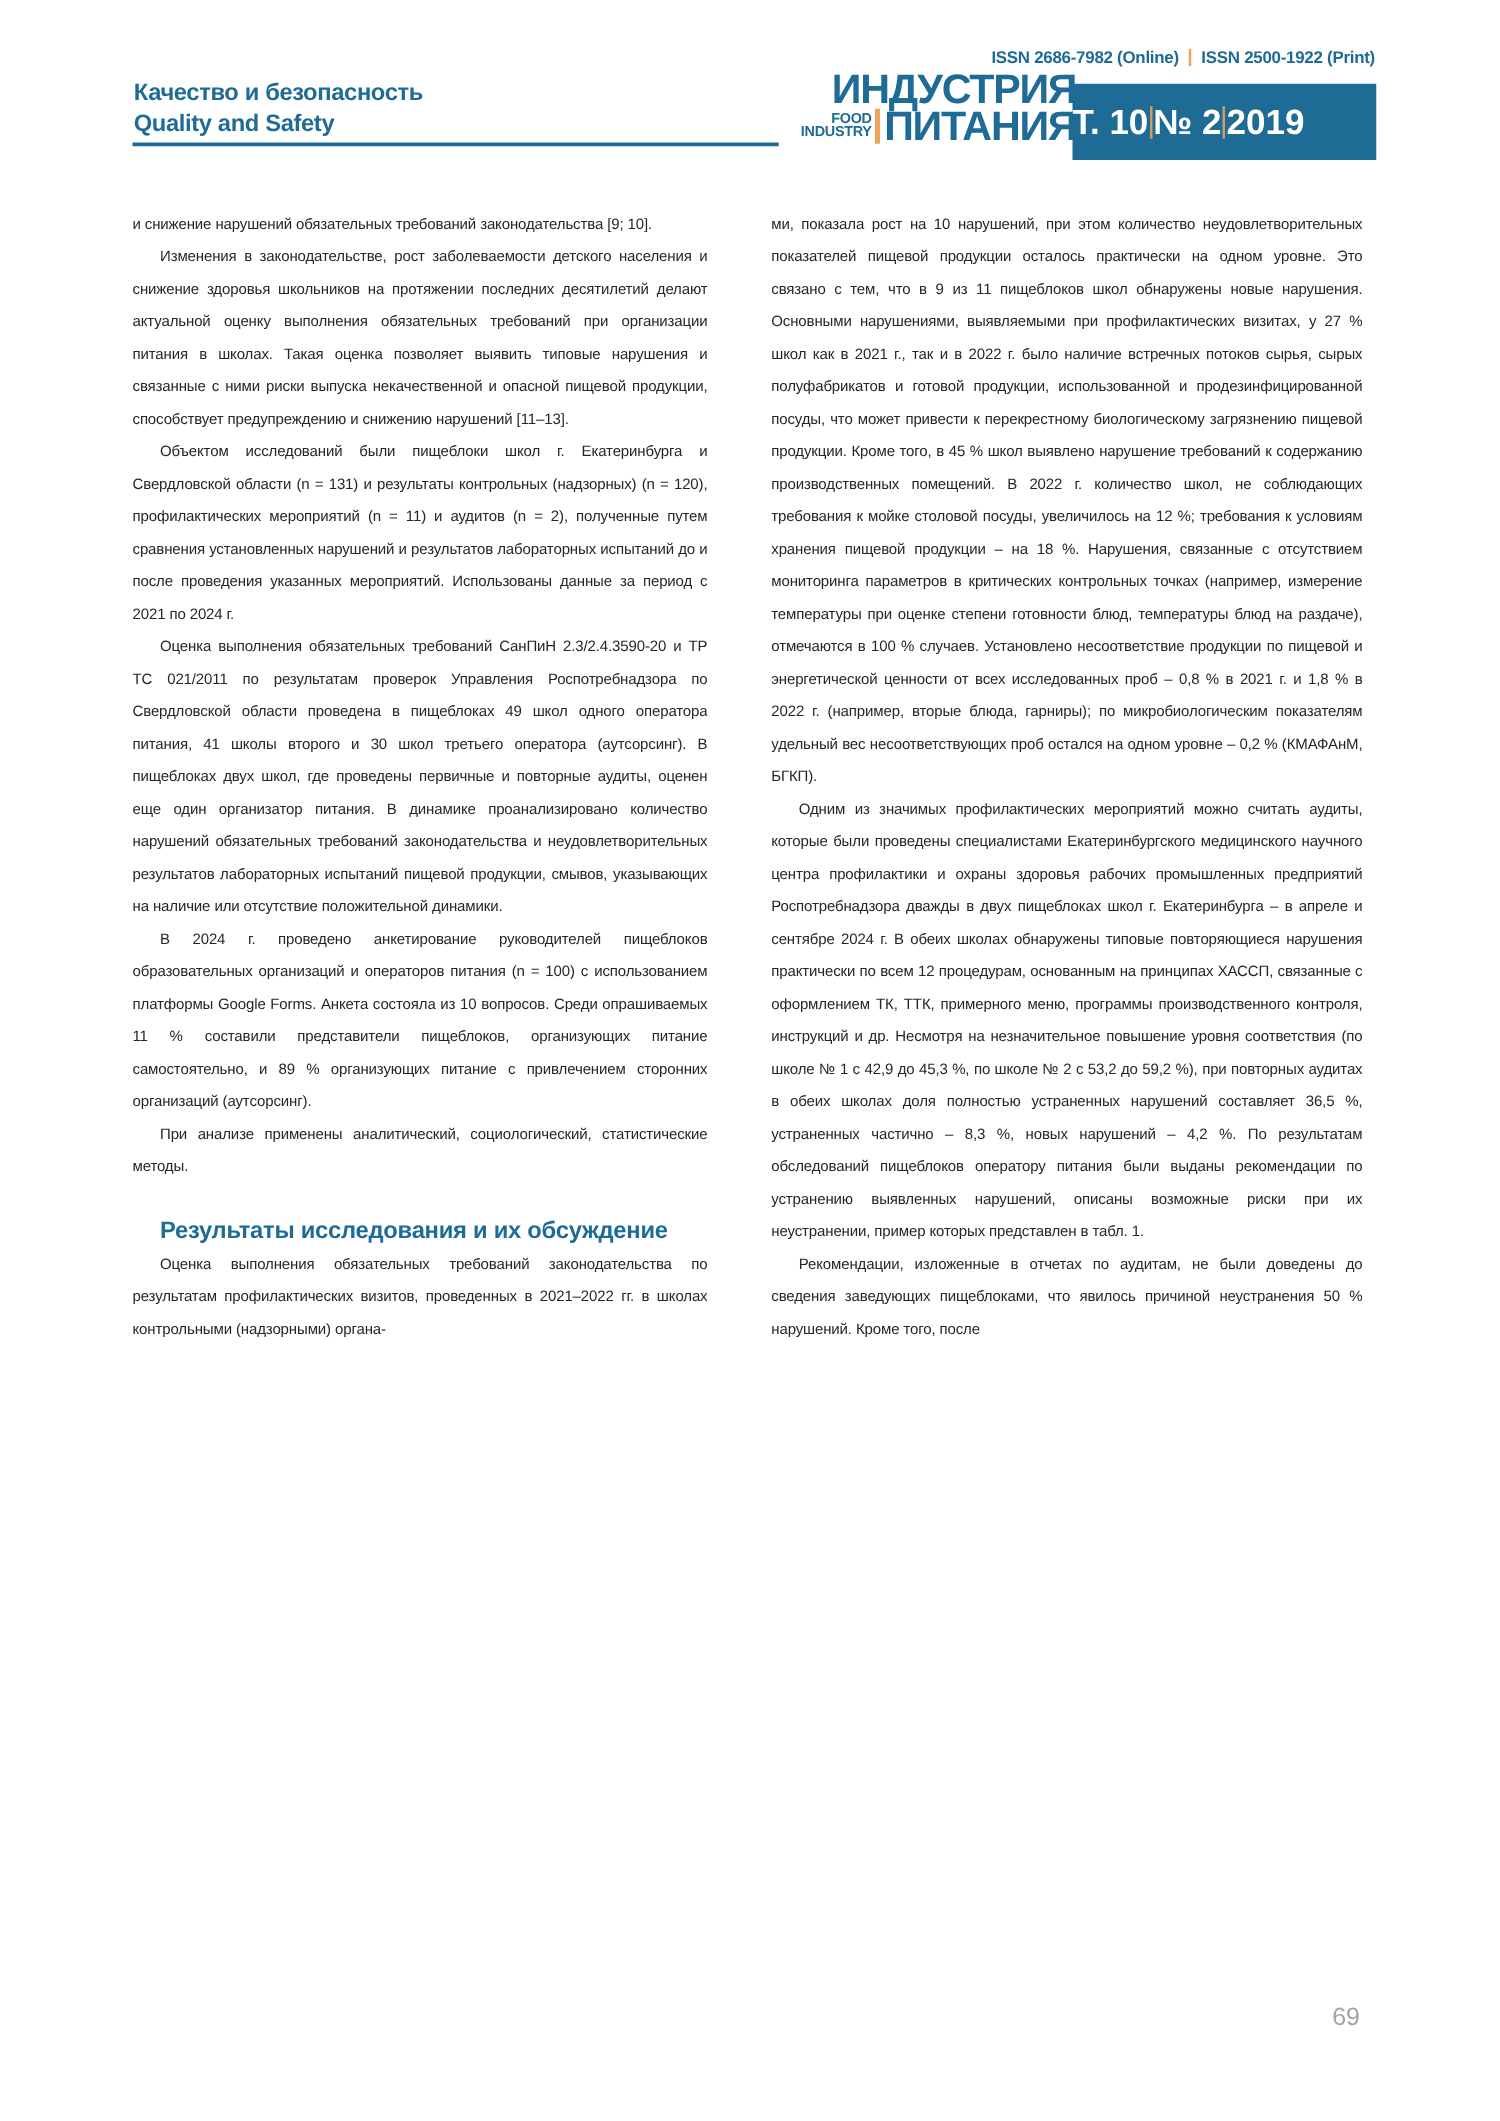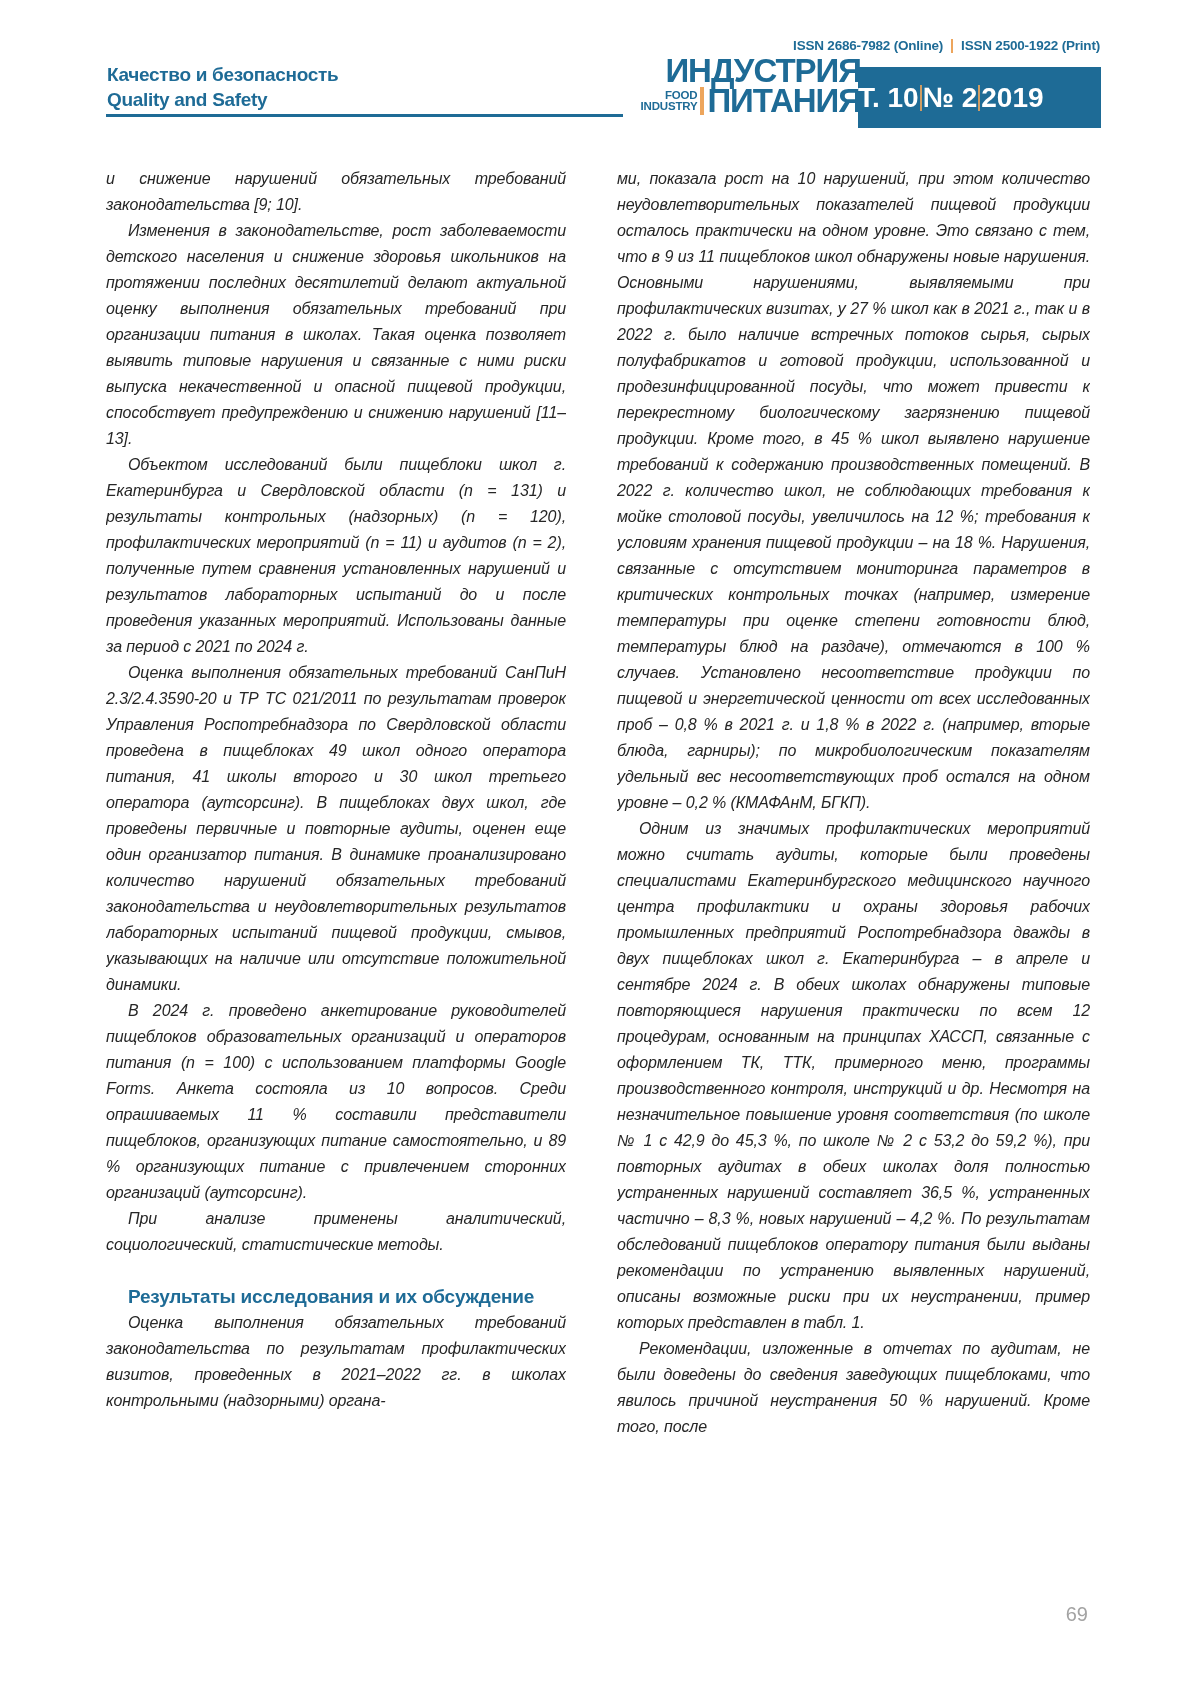--- a/index.html
+++ b/index.html
@@ -40,22 +40,22 @@
     display:flex;align-items:center;justify-content:flex-start;gap:1px;
     color:#ffffff;font-size:28px;font-weight:700;white-space:nowrap;
   }
   .issue-sep{width:2px;height:26px;background:var(--orange);opacity:.85;}
   
   .content{position:absolute;left:106px;top:166px;display:flex;gap:51px;}
   .col{overflow:hidden;}
   .col-left{width:460px;height:1392px;}
   .col-right{width:473px;height:1412px;}
   .para{
-    margin:0;font-size:16px;line-height:26px;color:var(--text);
-    text-align:justify;letter-spacing:-0.1px;font-style:italic;
+    margin:0;font-size:12px;line-height:26px;color:var(--text);
+    text-align:justify;letter-spacing:-0.1px;
   }
   .para.indent{text-indent:22px;}
   .section-heading{
     margin:26px 0 0 0;font-size:19px;line-height:26px;font-weight:700;
     color:var(--accent);text-indent:22px;text-align:left;letter-spacing:-0.2px;
   }
   
   .page-number{
     position:absolute;top:1603px;right:112px;
     font-size:20px;color:var(--pagenum);

